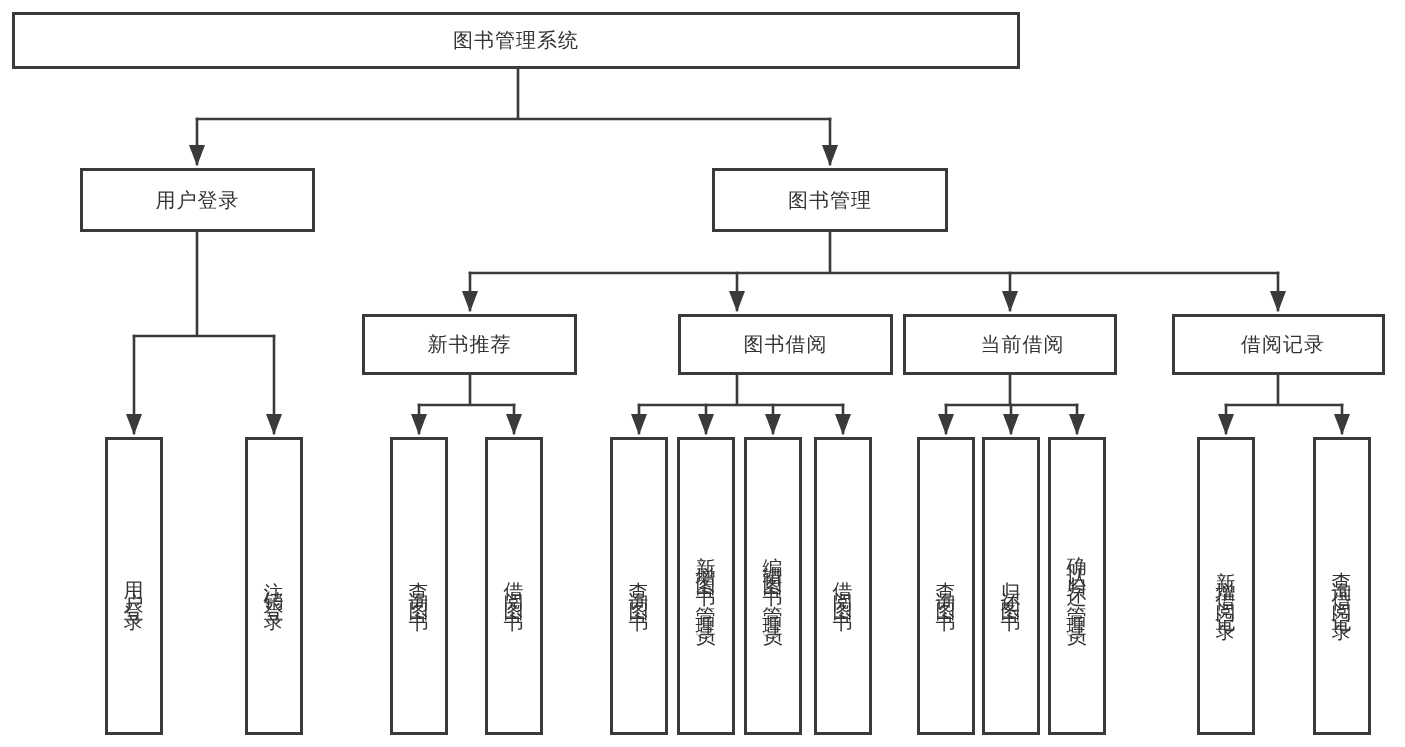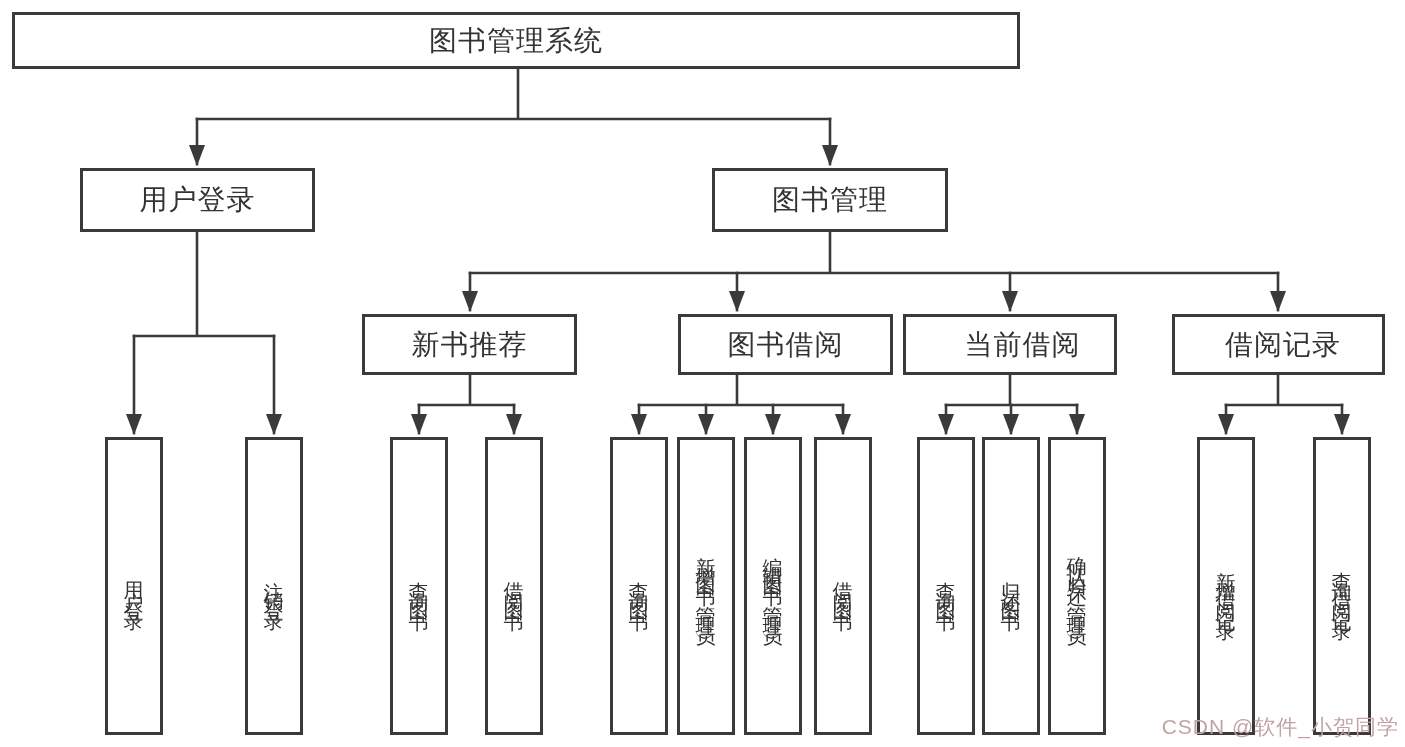--- a/index.html
+++ b/index.html
@@ -36,21 +36,21 @@
   }
   .node {
     position: absolute;
     box-sizing: border-box;
     border: 3px solid var(--line);
     background: #ffffff;
     display: flex;
     align-items: center;
     justify-content: center;
     color: var(--text);
-    font-size: 28px;
+    font-size: 20px;
     letter-spacing: 1px;
   }
   .leaf { font-size: 20px; }
   .leaf .vtext {
     writing-mode: vertical-rl;
     text-orientation: mixed;
     letter-spacing: 10px;
     line-height: 1;
     white-space: nowrap;
   }
@@ -168,15 +168,14 @@
   <div class="node leaf" style="left:1048px; top:437px; width:58px; height:298px;">
     <span class="vtext">确认归还（管理员）</span>
   </div>
   <div class="node leaf" style="left:1197px; top:437px; width:58px; height:298px;">
     <span class="vtext">新增借阅记录</span>
   </div>
   <div class="node leaf" style="left:1313px; top:437px; width:58px; height:298px;">
     <span class="vtext">查询借阅记录</span>
   </div>
 
-  <div class="watermark">CSDN @软件_小贺同学</div>
 
 </div>
 
 </body></html>

